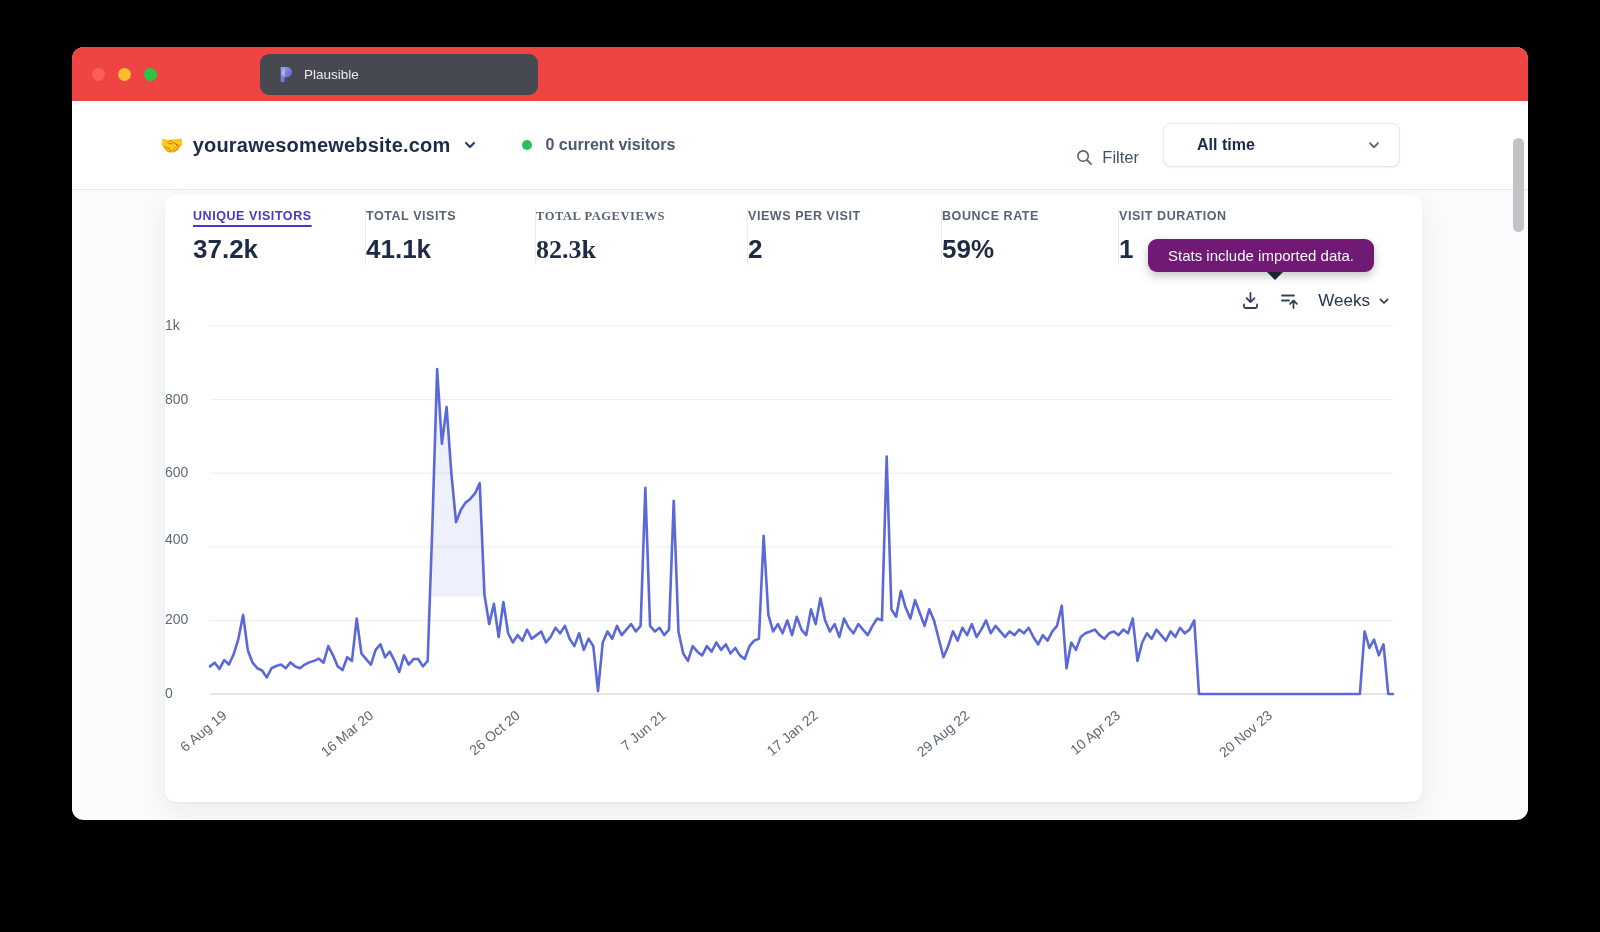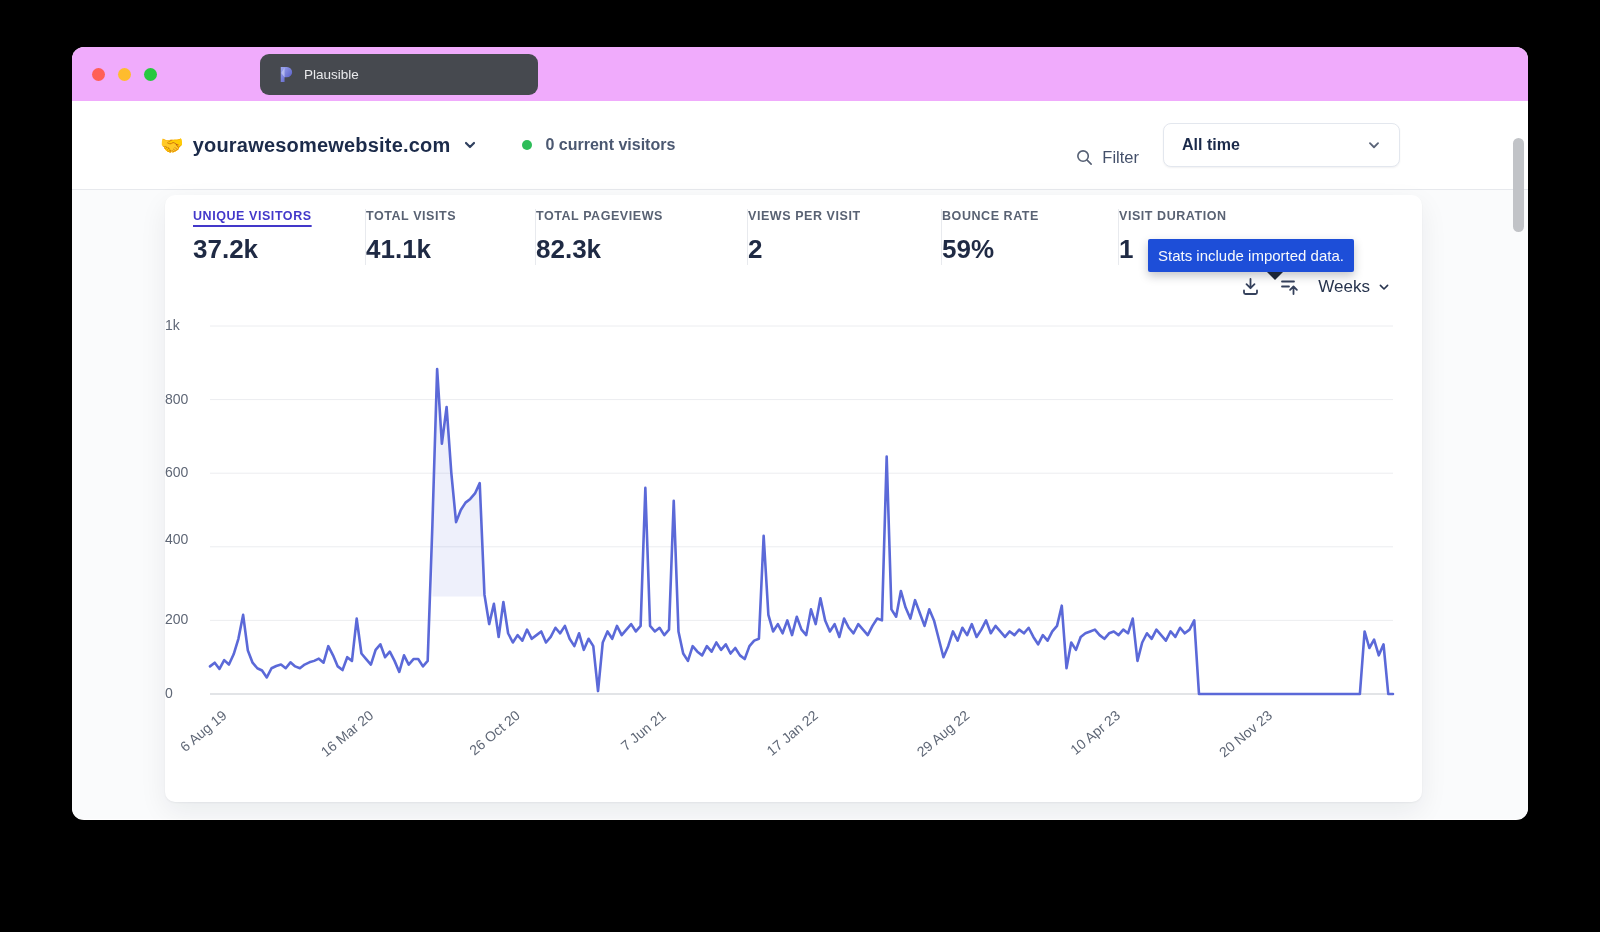--- a/index.html
+++ b/index.html
@@ -4,21 +4,21 @@
 <style>
   * { margin:0; padding:0; box-sizing:border-box; }
   html,body { width:1600px; height:932px; background:#000; overflow:hidden;
               font-family:"Liberation Sans", sans-serif; }
 
   .window { position:absolute; left:72px; top:47px; width:1456px; height:773px;
             border-radius:12px; overflow:hidden; background:#fff;
             box-shadow:0 30px 70px rgba(0,0,0,.65); }
 
   
-  .chrome { position:relative; height:54px; background:#f0abfc; }
+  .chrome { position:relative; height:54px; background:#ef4444; }
   .lights { position:absolute; left:20px; top:21px; display:flex; gap:13px; }
   .light  { width:13px; height:13px; border-radius:50%; }
   .light.r { background:#ff5f57; } .light.y { background:#febc2e; } .light.g { background:#28c840; }
   .tab { position:absolute; left:188px; top:7px; width:278px; height:41px;
          background:#46494f; border-radius:9px; display:flex; align-items:center;
          padding-left:16px; gap:9px; }
   .tab-title { color:#e9eaec; font-size:13.5px; }
 
   
   .header-band { height:89px; background:#fff; border-bottom:1px solid #e7e9ed;
@@ -27,51 +27,51 @@
   .site-favicon { font-size:19px; line-height:1; }
   .site-name { font-size:20px; font-weight:800; color:#1c2b4a; letter-spacing:.2px; }
   .live { display:flex; align-items:center; gap:14px; margin-left:42px;justify-content:flex-end; }
   .live-dot { width:10px; height:10px; border-radius:50%; }
   .live-text { font-size:16px; font-weight:700; color:#4b5871; }
   .header-right { margin-left:auto; display:flex; align-items:flex-end; gap:24px; }
   .filter-btn { display:flex; align-items:center; gap:8px; color:#44506a;
                 font-size:16.5px; cursor:pointer; }
   .range-btn { width:237px; height:44px; background:#fff; border:1px solid #e3e7ee;
                border-radius:8px; box-shadow:0 1px 2px rgba(16,24,40,.06);
-               display:flex; align-items:center; padding:0 16px 0 18px;
+               display:flex; align-items:center; padding:0 16px 0 33px;
                font-size:16px; font-weight:700; color:#1b2a4a; cursor:pointer; }
   .range-btn svg { margin-left:auto; }
 
   
   .main { position:relative; height:629px; background:#fafbfc; }
   .card { position:absolute; left:93px; top:5px; width:1257px; height:607px;
           background:#fff; border-radius:10px;
           box-shadow:0 1px 2px rgba(16,24,40,.05), 0 10px 28px rgba(16,24,40,.07); }
 
   
   .stats { display:flex; padding:14px 0 0 28px; }
   .stat { cursor:pointer; }
   .stat + .stat { border-left:1px solid #e8eaee; }
   .stat-label { font-size:12.5px; font-weight:700; letter-spacing:.045em;
                 color:#596273; white-space:nowrap; }
   .stat.active .stat-label { color:#4338ca; text-decoration:underline;
                 text-decoration-thickness:2px; text-underline-offset:5px; }
   .stat-value { margin-top:11px; font-size:26px; font-weight:800; color:#1f2a44; }
 
   
-  .controls { position:absolute; top:81px; right:30px; display:flex;
+  .controls { position:absolute; top:95px; right:30px; display:flex;
               align-items:center; gap:18px; }
   .icon-btn { cursor:pointer; display:flex; }
   .interval { display:flex; align-items:center; gap:6px; font-size:17px;
               color:#27344e; cursor:pointer; }
 
   
   .tooltip { position:absolute; left:983px; top:44px; height:33px; line-height:33px;
-             padding:0 10px; background:#1d4ed8; color:#f7f9fc; font-size:15px;
-             border-radius:2px; white-space:nowrap; z-index:6;
+             padding:0 20px; background:#701a75; color:#f7f9fc; font-size:15px;
+             border-radius:9px; white-space:nowrap; z-index:6;
              box-shadow:0 4px 10px rgba(16,24,40,.25); }
   .tooltip::after { content:""; position:absolute; left:119px; top:100%;
              border:8px solid transparent; border-top-color:#1b2435;
              border-bottom-width:0; }
 
   
   .chart { position:absolute; left:0; top:0; width:100%; height:100%; }
   .ylab { position:absolute; left:0; width:36px; 
           font-size:14px; color:#5f6776; }
   .xtick { position:absolute; width:0; height:0; }
@@ -142,21 +142,21 @@
 
       <div class="stats" id="stats-row">
           <div class="stat active" style="width: 172px;">
             <div class="stat-label">UNIQUE VISITORS</div>
             <div class="stat-value">37.2k</div>
           </div>
           <div class="stat" style="width: 170px;">
             <div class="stat-label">TOTAL VISITS</div>
             <div class="stat-value">41.1k</div>
           </div>
-          <div class="stat" style="width: 212px;">
+          <div class="stat" style="width: 212px; font-family: Liberation Serif, serif;">
             <div class="stat-label">TOTAL PAGEVIEWS</div>
             <div class="stat-value">82.3k</div>
           </div>
           <div class="stat" style="width: 194px;">
             <div class="stat-label">VIEWS PER VISIT</div>
             <div class="stat-value">2</div>
           </div>
           <div class="stat" style="width: 177px;">
             <div class="stat-label">BOUNCE RATE</div>
             <div class="stat-value">59%</div>

